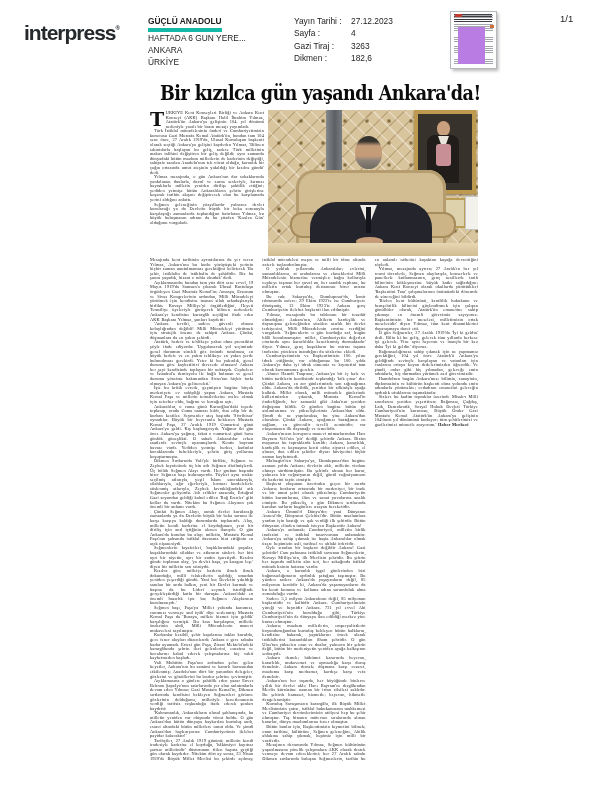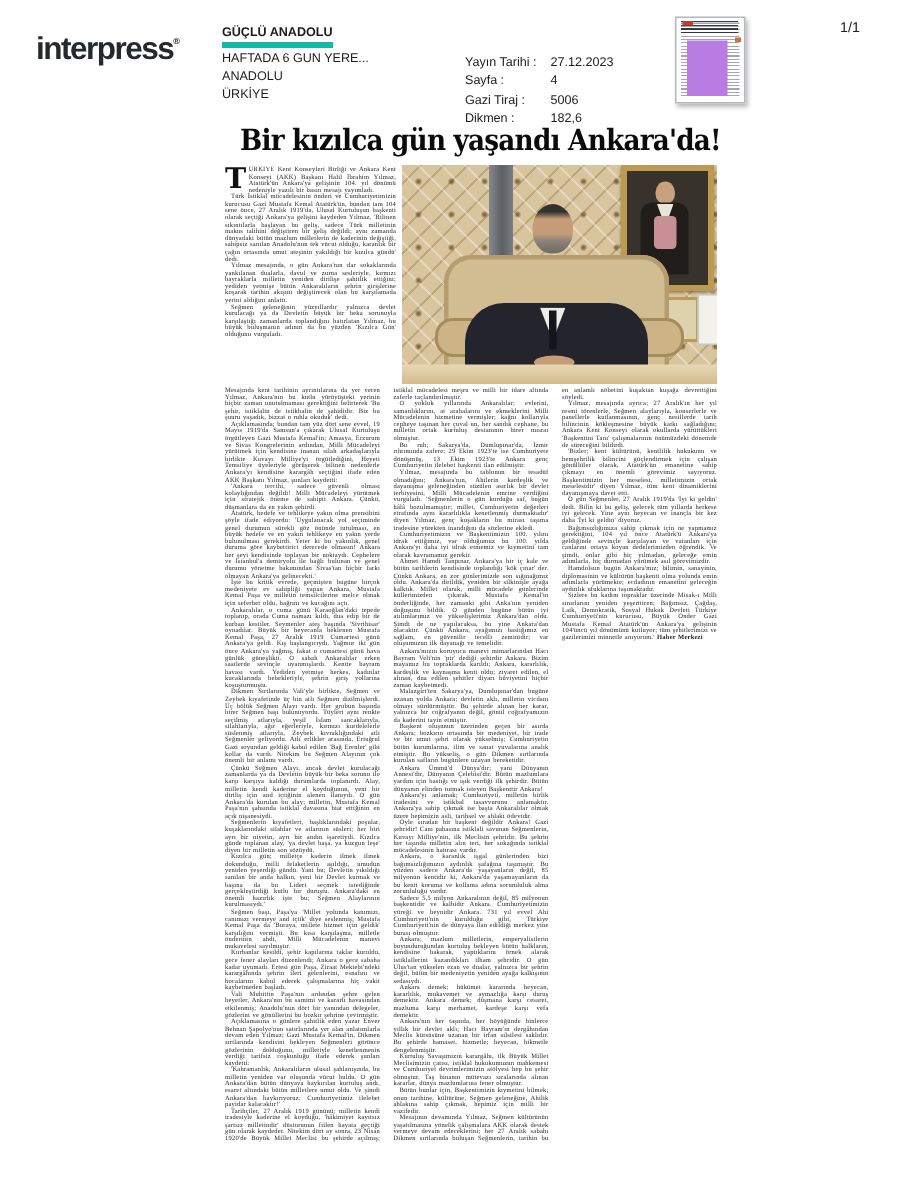--- a/index.html
+++ b/index.html
@@ -4,21 +4,21 @@
 <style>
   html,body{margin:0;padding:0;background:#e9e9e9;}
   .page{position:relative;width:612px;height:792px;margin:0 auto;background:#ffffff;overflow:hidden;
         font-family:"Liberation Sans",sans-serif;color:#222;}
   
   .logo{position:absolute;left:24px;top:21px;font-weight:bold;font-size:21px;letter-spacing:-1px;color:#26292c;}
   .logo sup{font-size:6px;letter-spacing:0;vertical-align:10px;}
   .pub{position:absolute;left:148px;top:15px;font-size:8.4px;line-height:12.3px;color:#1d1d1d;}
   .pub .pub-name{font-weight:bold;border-bottom:4px solid #14b8a6;display:inline-block;padding-bottom:.5px;}
   .pub div{white-space:nowrap;}
-  .meta{position:absolute;left:310px;top:15px;font-size:8.4px;line-height:12.3px;color:#1d1d1d;margin-top:20px;}
+  .meta{position:absolute;left:294px;top:15px;font-size:8.4px;line-height:12.3px;color:#1d1d1d;}
   .meta-row{white-space:nowrap;}
   .meta-label{display:inline-block;width:57px;}
   .thumb{position:absolute;left:450px;top:11px;width:45px;height:56px;background:#fdfdfd;
          border:1px solid #b4b7bc;box-shadow:1.5px 2px 3px rgba(0,0,0,.28);}
   .thumb-lines{position:absolute;left:3px;right:3px;top:3px;bottom:3px;
          background:repeating-linear-gradient(to bottom,rgba(70,75,90,.65) 0 .7px,rgba(0,0,0,0) .7px 2.2px);
          opacity:.75;}
   .thumb-head{position:absolute;left:3px;top:2px;width:38px;height:8px;
          background:repeating-linear-gradient(to bottom,rgba(40,40,50,.9) 0 1px,rgba(0,0,0,0) 1px 2.4px);}
   .thumb-highlight{position:absolute;left:7px;top:15px;width:27px;height:37px;background:#b87ce2;}
@@ -78,28 +78,28 @@
 </head>
 <body>
 
 <div class="page">
 
   <div class="logo"><span>interpress</span><sup>®</sup></div>
 
   <div class="pub">
     <div><span class="pub-name">GÜÇLÜ ANADOLU</span></div>
     <div>HAFTADA 6 GUN YERE...</div>
-    <div>ANADOLU</div>
+    <div>ANKARA</div>
     <div>ÜRKİYE</div>
   </div>
 
   <div class="meta">
     <div class="meta-row"><span class="meta-label">Yayın Tarihi :</span><span>27.12.2023</span></div>
     <div class="meta-row"><span class="meta-label">Sayfa :</span><span>4</span></div>
-    <div class="meta-row"><span class="meta-label">Gazi Tiraj :</span><span>5006</span></div>
+    <div class="meta-row"><span class="meta-label">Gazi Tiraj :</span><span>3263</span></div>
     <div class="meta-row"><span class="meta-label">Dikmen :</span><span>182,6</span></div>
   </div>
 
   <div class="thumb">
     <div class="thumb-lines"></div>
     <div class="thumb-head"></div>
     <div class="thumb-highlight"></div>
     <div class="thumb-mark"></div>
     <div class="thumb-mark2"></div>
   </div>

